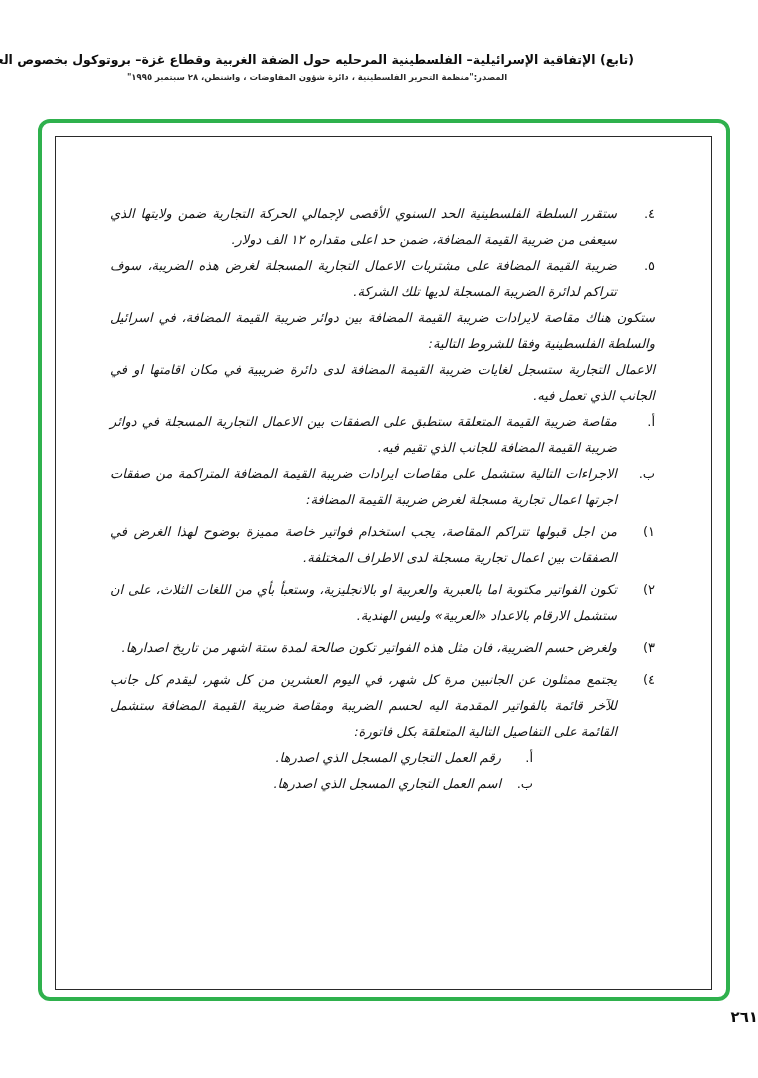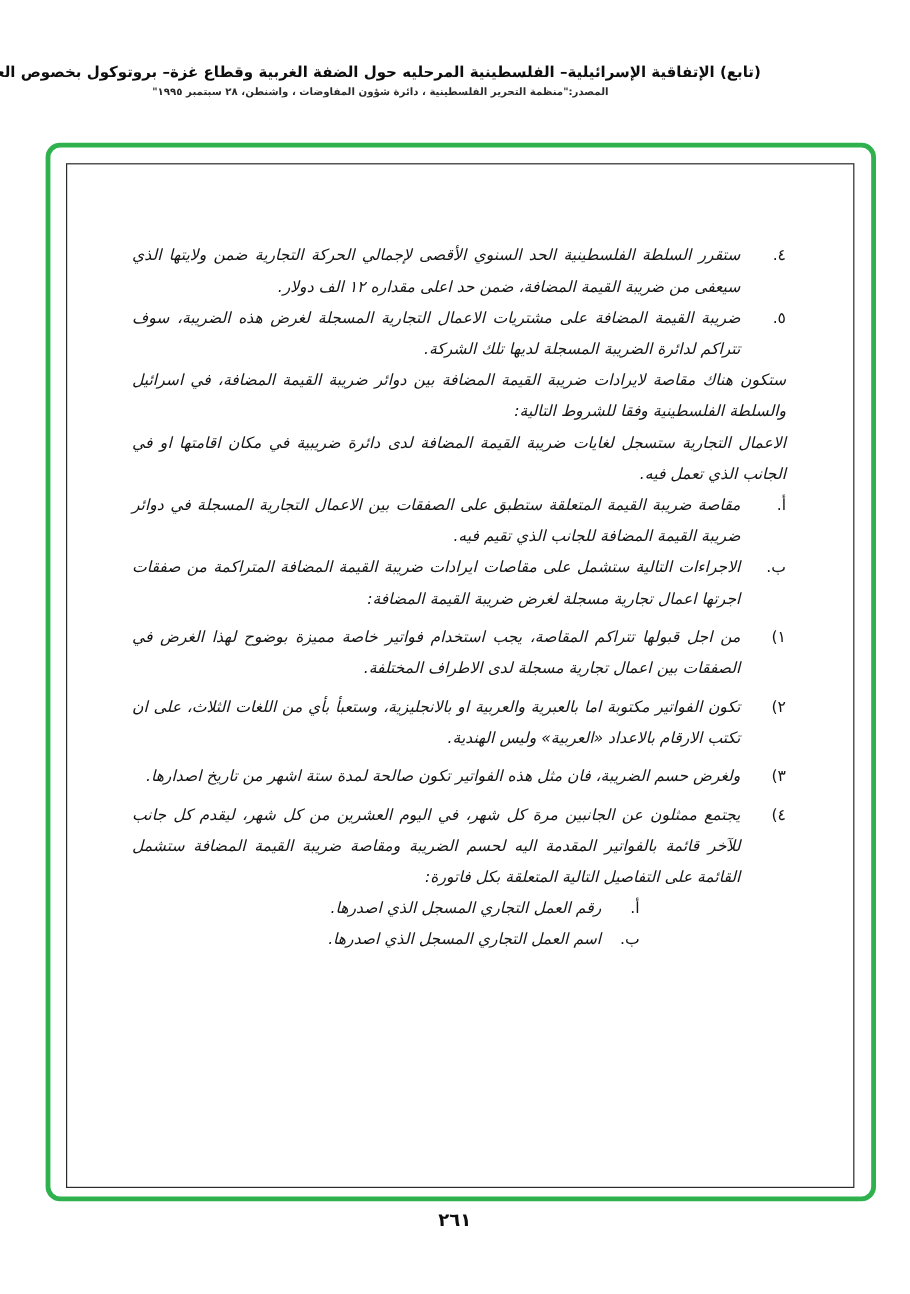--- a/index.html
+++ b/index.html
@@ -54,21 +54,21 @@
   }
   .para .marker { flex:0 0 38px; text-align:right; }
   .para .text   { flex:1 1 auto;font-style:italic; }
   .para.indent-2 { margin-right:122px; }
   .para.indent-2 .marker { flex:0 0 32px; }
   .para.space-before { margin-top:6px; }
 
   
   .footer {
     position:absolute; top:1008px; left:0; width:758px;
-    text-align:center;
+    text-align:right;
   }
   .page-number { font-size:15px; font-weight:bold; color:#0d0d0d; }
 </style>
 </head>
 <body>
 
 <div class="header">
   <div class="doc-title">(تابع) الإتفاقية الإسرائيلية– الفلسطينية المرحليه حول الضفة الغربية وقطاع غزة– بروتوكول بخصوص العلاقات الاقتصادية</div>
   <div class="doc-source">المصدر:"منظمة التحرير الفلسطينية ، دائرة شؤون المفاوضات ، واشنطن، ٢٨ سبتمبر ١٩٩٥"</div>
 </div>
@@ -97,21 +97,21 @@
         <div class="para">
           <span class="marker">ب.</span>
           <span class="text">الاجراءات التالية ستشمل على مقاصات ايرادات ضريبة القيمة المضافة المتراكمة من صفقات اجرتها اعمال تجارية مسجلة لغرض ضريبة القيمة المضافة:</span>
         </div>
         <div class="para space-before">
           <span class="marker">١)</span>
           <span class="text">من اجل قبولها تتراكم المقاصة، يجب استخدام فواتير خاصة مميزة بوضوح لهذا الغرض في الصفقات بين اعمال تجارية مسجلة لدى الاطراف المختلفة.</span>
         </div>
         <div class="para space-before">
           <span class="marker">٢)</span>
-          <span class="text">تكون الفواتير مكتوبة اما بالعبرية والعربية او بالانجليزية، وستعبأ بأي من اللغات الثلاث، على ان تكتب الارقام بالاعداد «العربية» وليس الهندية.</span>
+          <span class="text">تكون الفواتير مكتوبة اما بالعبرية والعربية او بالانجليزية، وستعبأ بأي من اللغات الثلاث، على ان ستشمل الارقام بالاعداد «العربية» وليس الهندية.</span>
         </div>
         <div class="para space-before">
           <span class="marker">٣)</span>
           <span class="text">ولغرض حسم الضريبة، فان مثل هذه الفواتير تكون صالحة لمدة ستة اشهر من تاريخ اصدارها.</span>
         </div>
         <div class="para space-before">
           <span class="marker">٤)</span>
           <span class="text">يجتمع ممثلون عن الجانبين مرة كل شهر، في اليوم العشرين من كل شهر، ليقدم كل جانب للآخر قائمة بالفواتير المقدمة اليه لحسم الضريبة ومقاصة ضريبة القيمة المضافة ستشمل القائمة على التفاصيل التالية المتعلقة بكل فاتورة:</span>
         </div>
         <div class="para indent-2">

